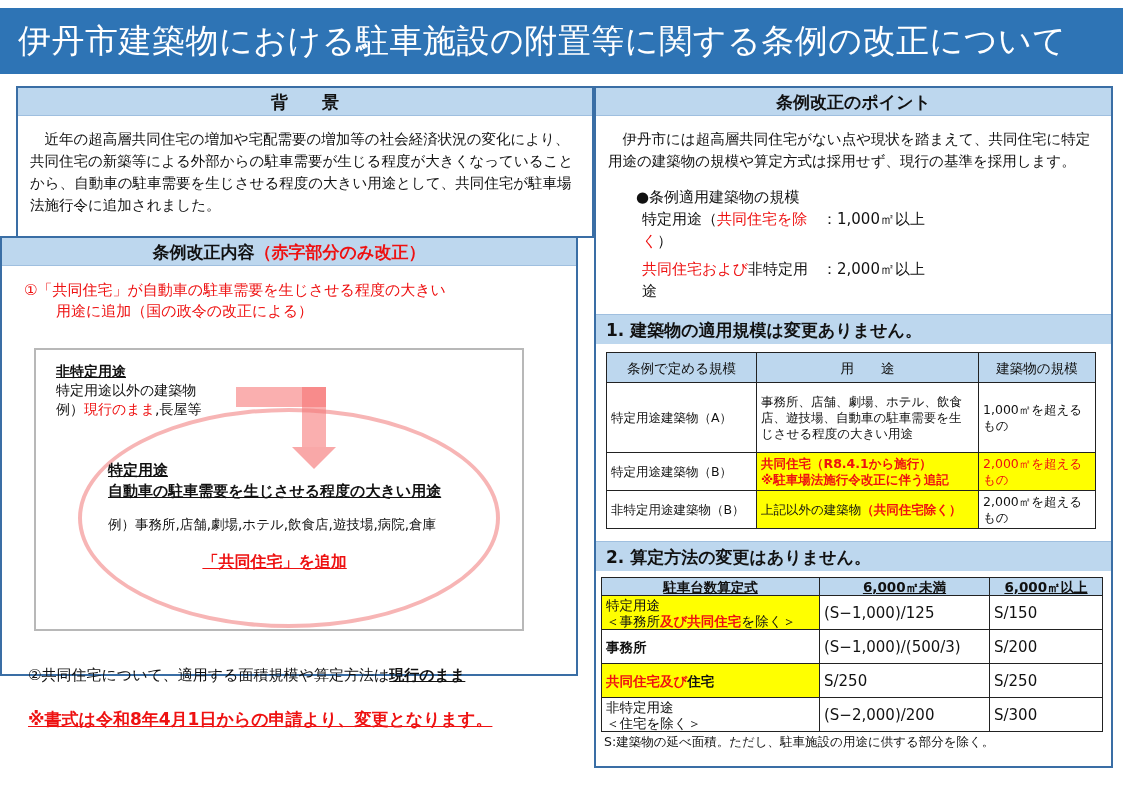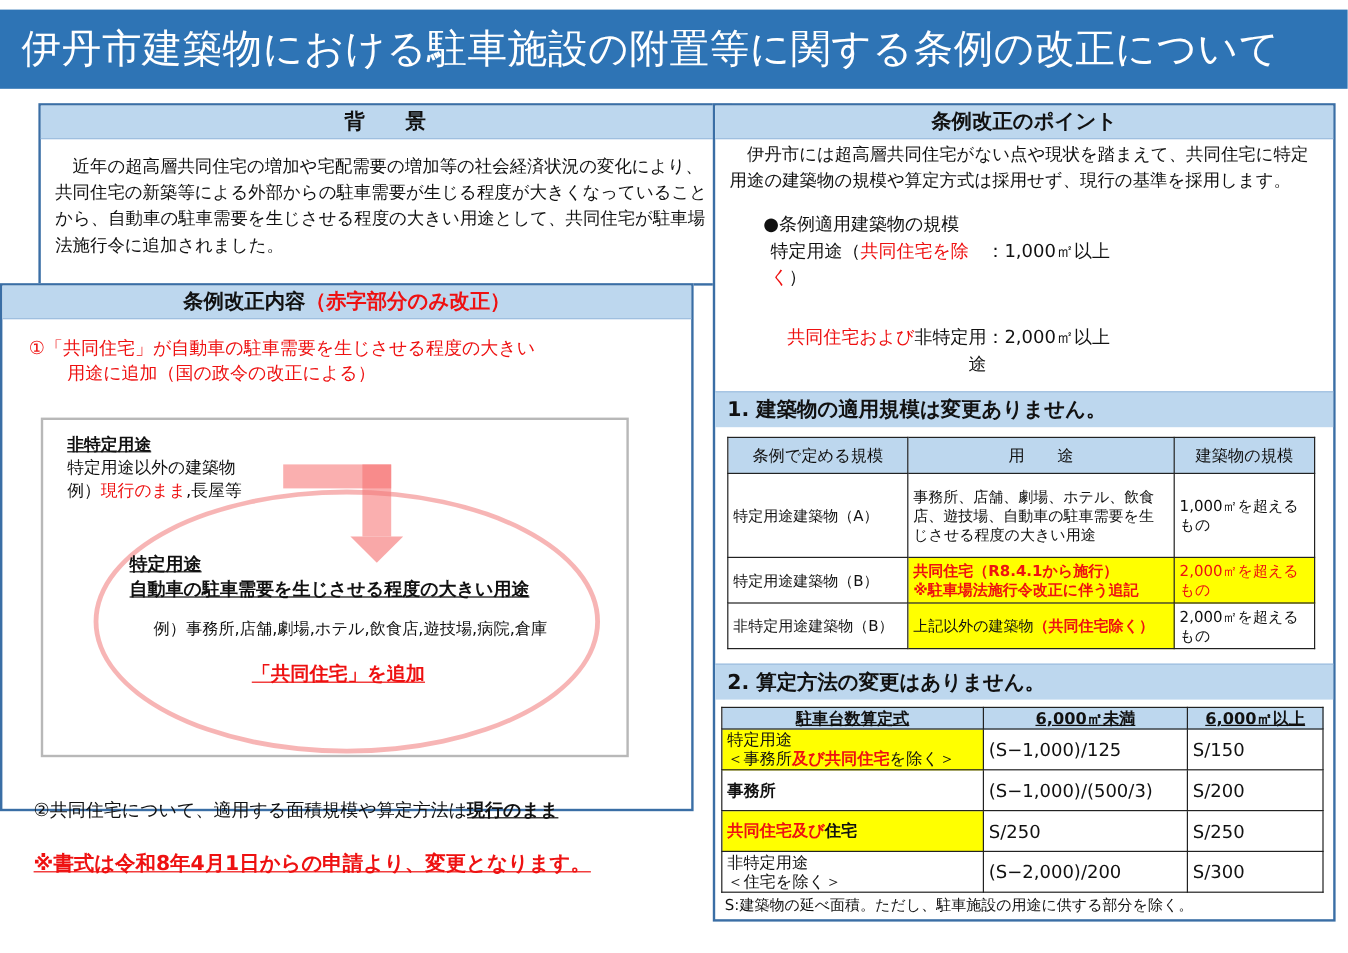--- a/index.html
+++ b/index.html
@@ -18,54 +18,54 @@
   }
   .panel-head {
     background: #bdd7ee; text-align: center; font-size: 17px; font-weight: bold;
     height: 28px; line-height: 28px; border-bottom: 1px solid #9fbfdf;
   }
   .red { color: #ee1111; }
   .u { text-decoration: underline; }
   .para { font-size: 14.5px; line-height: 22px; padding: 0 12px; }
 
   
-  #bg-panel { left: 32px; top: 86px; width: 578px; height: 152px; }
+  #bg-panel { left: 16px; top: 86px; width: 578px; height: 152px; }
   #bg-panel .para { padding-top: 12px; text-indent: 1em; }
 
   
   #rev-panel { left: 0; top: 236px; width: 578px; height: 440px; }
   .rev-item1 { font-size: 15px; line-height: 21px; padding: 14px 0 0 22px; color:#ee1111; }
   .rev-item1 .ind { padding-left: 32px; display:block; }
   .diagram {
     position: absolute; left: 32px; top: 110px; width: 490px; height: 283px;
     border: 2px solid #b8b8b8; background: #fff;
   }
   .nonspec { position: absolute; left: 20px; top: 12px; font-size: 14px; line-height: 19px; }
   .nonspec .h { font-weight: bold; text-decoration: underline; }
   .arrow-h { position: absolute; left: 200px; top: 37px; width: 90px; height: 20px; background: rgba(245,110,110,0.55); }
   .arrow-v { position: absolute; left: 266px; top: 37px; width: 24px; height: 60px; background: rgba(245,110,110,0.55); }
   .arrow-tip { position: absolute; left: 256px; top: 97px; width: 0; height: 0;
     border-left: 22px solid transparent; border-right: 22px solid transparent; border-top: 22px solid rgba(245,110,110,0.6); }
   .ellipse { position: absolute; left: 42px; top: 58px; width: 422px; height: 220px;
     border: 4px solid rgba(240,120,120,0.55); border-radius: 50%; }
   .spec { position: absolute; left: 72px; top: 110px; font-size: 15px; line-height: 21px; }
   .spec .h { font-weight: bold; text-decoration: underline; }
-  .spec .eg { font-size: 13.5px; margin-top: 12px; margin-left: 20px; }
+  .spec .eg { font-size: 13.5px; margin-top: 12px; }
   .spec .add { font-size: 16px; font-weight: bold; text-decoration: underline; color:#ee1111; text-align:center; margin-top: 16px; }
   .rev-item2 { position: absolute; left: 26px; top: 428px; font-size: 15px; }
   .rev-item2 .u { font-weight: bold; }
   .rev-note { position: absolute; left: 26px; top: 470px; font-size: 17px; font-weight: bold; color:#ee1111; text-decoration: underline; }
 
   
   #pt-panel { left: 594px; top: 86px; width: 519px; height: 682px; }
-  #pt-panel .intro { padding-top: 2px; text-indent: 1em; }
+  #pt-panel .intro { padding-top: 12px; text-indent: 1em; }
   .scale { font-size: 15px; line-height: 22px; padding-left: 40px; margin-top: 14px; }
   .scale .row { display:flex; }
   .scale .lbl { width: 186px; padding-left: 6px;}
-  .scale .row2 { margin-top: 28px; text-align: right; }
+  .scale .row2 { margin-top: 6px; }
   .sec-head { background: #bdd7ee; font-size: 17px; font-weight: bold; height: 30px; line-height: 30px; padding-left: 10px; margin-top: 12px; border-top:1px solid #9fbfdf; }
   table { border-collapse: collapse; }
   .t1 { margin: 8px 0 0 10px; width: 490px; font-size: 12.5px; }
   .t1 td, .t1 th { border: 1.5px solid #222; padding: 2px 4px; line-height: 16px; }
   .t1 th { background: #bdd7ee; font-weight: normal; height: 30px; font-size: 13.5px; }
   .yel { background: #ffff00; }
   .t2 { margin: 6px 0 1px 5px; width: 502px; font-size: 13.5px; }
   .t2 td, .t2 th { border: 1.5px solid #222; padding: 0 4px; line-height: 16px; }
   .t2 th { background: #bdd7ee; text-decoration: underline; height: 18px; }
   .t2 td { height: 34px; }

